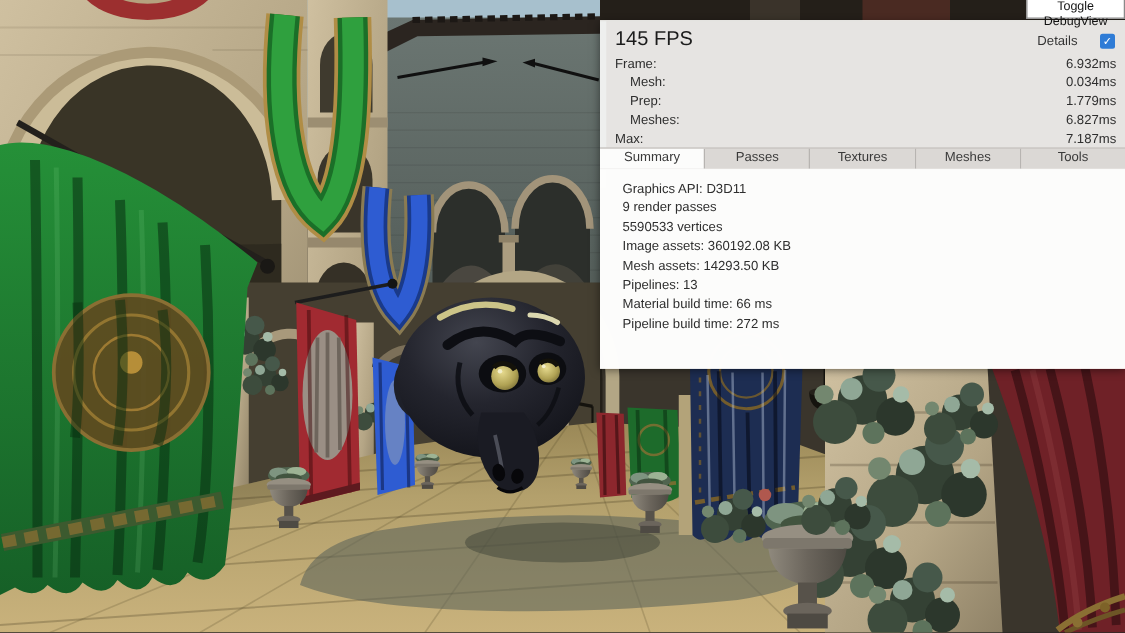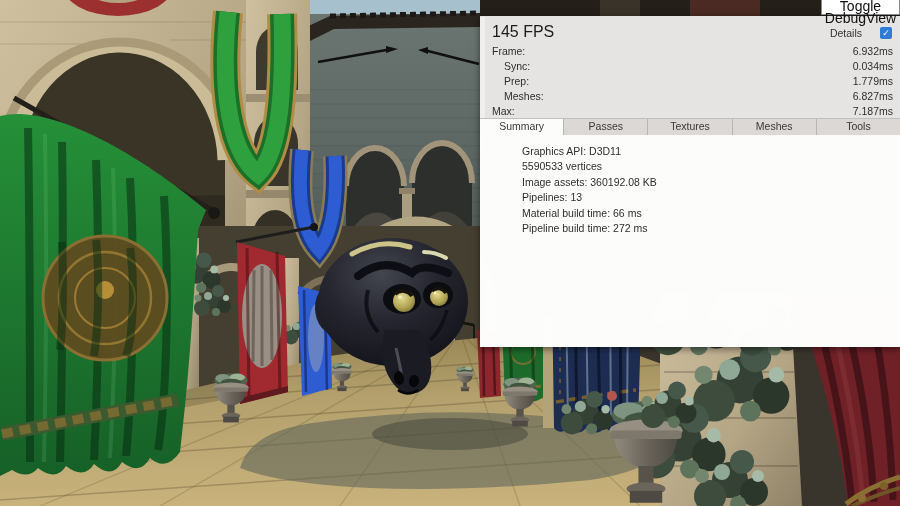--- a/index.html
+++ b/index.html
@@ -1,42 +1,42 @@
 <!DOCTYPE html>
 <html style="--c-accent: #2f7cd6; --c-sky: #a7c0cd; --c-stone-beige: #c2b291; --c-stone-gray: #5d6864; --c-banner-green: #1f7c2e; --c-banner-green-bright: #2fa03e; --c-banner-red: #a12a31; --c-banner-blue: #2e5cd2; --c-banner-navy: #1d2d52; --c-banner-maroon: #6f2127; --c-gold-trim: #8a6f33; --c-floor-tan: #b3a06c;"><head>
 <meta charset="utf-8">
 <style>
   html,body{margin:0;padding:0;background:#222;}
   #stage{position:relative;width:900px;height:506px;overflow:hidden;
          font-family:"Liberation Sans","DejaVu Sans",sans-serif;}
   #scene{position:absolute;left:0;top:0;width:900px;height:506px;display:block;}
 
   
-  .panel{position:absolute;left:480px;top:16px;width:420px;height:331px;
+  .panel{position:absolute;left:480px;top:16px;width:420px;height:279px;
          background:rgba(243,242,240,0.93);box-shadow:0 2px 7px rgba(0,0,0,0.5);
          color:#2e2e2e;font-size:10.5px;}
   .fps{position:absolute;left:12px;top:7px;font-size:16px;color:#1c1c1c;}
   .details{position:absolute;right:8px;top:11px;display:flex;align-items:center;gap:18px;color:#333;cursor:default;}
   .checkbox{width:12px;height:12px;border-radius:2px;background:var(--c-accent,#2f7cd6);
             color:#fff;font-size:9px;line-height:12px;text-align:center;}
   .stats{position:absolute;left:0;right:0;top:28px;}
   .stat-row{display:flex;justify-content:space-between;height:15px;line-height:15px;padding:0 7px 0 12px;align-items:flex-end;}
   .stat-row.indent .slabel{padding-left:12px;}
   .tabs{position:absolute;left:0;right:0;top:102px;height:16px;display:flex;
         background:#d9d6d3;border-top:1px solid #c2bfbc;border-bottom:1px solid #c6c3c0;}
   .tab{flex:1;text-align:center;line-height:15px;color:#3a3a3a;border-right:1px solid #b7b4b1;background:#dbd8d5;cursor:default;}
   .tab:last-child{border-right:none;}
   .tab.active{background:#fcfcfb;}
   .content{position:absolute;left:0;right:0;top:119px;bottom:0;background:rgba(253,253,252,0.96);
            padding:9px 0 0 18px;box-sizing:border-box;}
-  .line{height:15.4px;line-height:15.4px;color:#2e2e2e;margin-left:24px;}
+  .line{height:15.4px;line-height:15.4px;color:#2e2e2e;}
 
   .toggle-btn{position:absolute;left:821px;top:0;width:79px;height:15px;box-sizing:border-box;
               background:#fff;border:1px solid #8a8a8a;border-top:none;
-              font-family:inherit;font-size:14px;line-height:12px;color:#111;padding:0;cursor:default;}
+              font-family:inherit;font-size:10px;line-height:12px;color:#111;padding:0;cursor:default;}
 </style>
 </head>
 <body>
 
 <div id="stage">
 
   <svg id="scene" viewBox="0 0 900 506">
     <defs>
       <linearGradient id="gBeige" x1="0" y1="0" x2="1" y2="1">
         <stop offset="0" stop-color="#cfc0a0"></stop>
@@ -360,21 +360,21 @@
       <span>Details</span>
       <span class="checkbox">✓</span>
     </div>
 
     <div class="stats">
       <div class="stat-row">
         <span class="slabel">Frame:</span>
         <span class="svalue">6.932ms</span>
       </div>
       <div class="stat-row indent">
-        <span class="slabel">Sync:</span>
+        <span class="slabel">Mesh:</span>
         <span class="svalue">0.034ms</span>
       </div>
       <div class="stat-row indent">
         <span class="slabel">Prep:</span>
         <span class="svalue">1.779ms</span>
       </div>
       <div class="stat-row indent">
         <span class="slabel">Meshes:</span>
         <span class="svalue">6.827ms</span>
       </div>
@@ -387,22 +387,24 @@
     <div class="tabs">
       <div class="tab active">Summary</div>
       <div class="tab">Passes</div>
       <div class="tab">Textures</div>
       <div class="tab">Meshes</div>
       <div class="tab">Tools</div>
     </div>
 
     <div class="content">
       <div class="line">Graphics API: D3D11</div>
+      <div class="line">9 render passes</div>
       <div class="line">5590533 vertices</div>
       <div class="line">Image assets: 360192.08 KB</div>
+      <div class="line">Mesh assets: 14293.50 KB</div>
       <div class="line">Pipelines: 13</div>
       <div class="line">Material build time: 66 ms</div>
       <div class="line">Pipeline build time: 272 ms</div>
     </div>
   </div>
 
   <button class="toggle-btn">Toggle DebugView</button>
 </div>
 
 </body></html>

